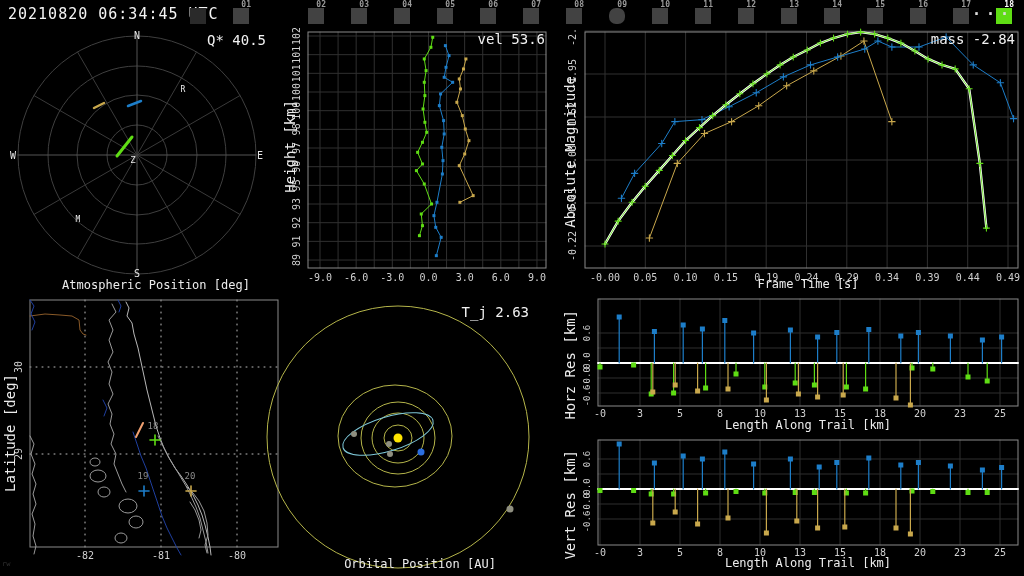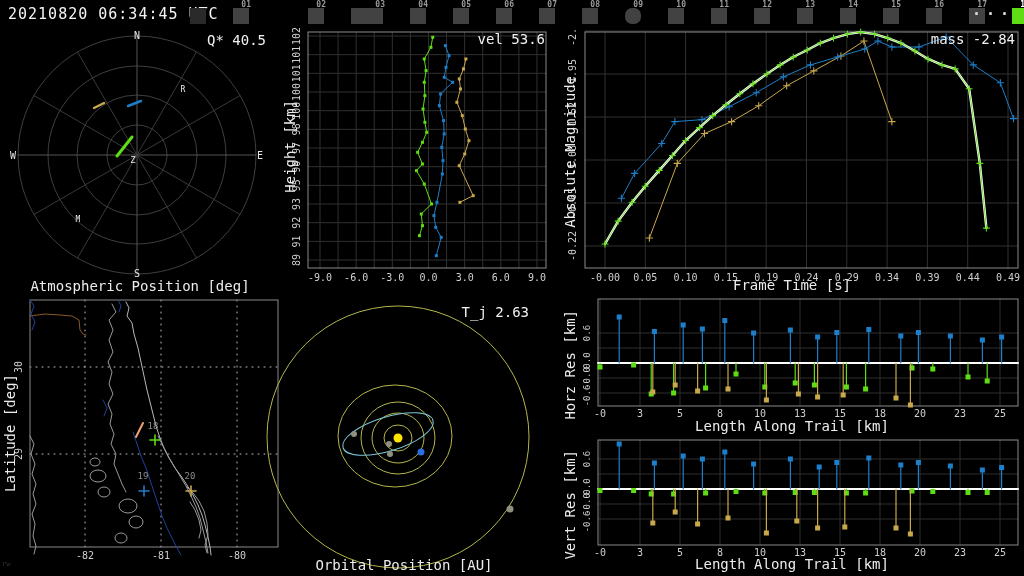--- a/index.html
+++ b/index.html
@@ -1,21 +1,21 @@
 <!DOCTYPE html>
 <html><head>
 <meta charset="utf-8">
 <style>
   html,body{margin:0;padding:0;background:#000;}
   #app{position:relative;width:1024px;height:576px;background:#000;overflow:hidden;
        font-family:"DejaVu Sans Mono",monospace;color:#e8e8e8;}
   .panel{position:absolute;}
   .panel svg{position:absolute;left:0;top:0;}
   .stat{position:absolute;font-size:14px;color:#f2f2f2;white-space:pre;}
-  .xlabel{position:absolute;left:0;width:100%;text-align:center;font-size:14px;color:#ececec;}
+  .xlabel{position:absolute;left:0;width:100%;text-align:center;font-size:12px;color:#ececec;padding-left:16px;}
   .ylabel{position:absolute;writing-mode:vertical-rl;transform:rotate(180deg);
           font-size:14px;color:#ececec;}
   #topbar{position:absolute;left:0;top:0;width:1024px;height:28px;background:#000;}
   #timestamp{position:absolute;left:8px;top:5px;font-size:15px;letter-spacing:1px;color:#f5f5f5;}
   #tabs{position:absolute;left:190px;top:8px;display:flex;gap:23px;}
   .tab{position:relative;width:16px;height:16px;margin-right:4px;flex:0 0 auto;}
   .tab .num{position:absolute;top:-7px;right:-2px;font-size:8px;font-weight:bold;line-height:8px;}
   #menu-dots{position:absolute;right:10px;top:1px;font-size:15px;font-weight:bold;
              letter-spacing:5px;color:#dcdcdc;cursor:default;}
   #watermark{position:absolute;left:2px;top:560px;font-size:7px;color:#2e2e2e;}
@@ -28,21 +28,21 @@
   <div id="topbar">
     <div id="timestamp">20210820 06:34:45 UTC</div>
     <div id="tabs">
         <div class="tab" style="background: rgb(42, 42, 42);"></div>
         <div class="tab" style="background: rgb(66, 66, 66);">
           <span class="num" style="color: rgb(154, 154, 154);">01</span>
         </div>
         <div class="tab" style="background: rgb(66, 66, 66); margin-left: 32px;">
           <span class="num" style="color: rgb(154, 154, 154);">02</span>
         </div>
-        <div class="tab" style="background: rgb(66, 66, 66); padding-left: 16px;">
+        <div class="tab" style="background: rgb(66, 66, 66);">
           <span class="num" style="color: rgb(154, 154, 154);">03</span>
         </div>
         <div class="tab" style="background: rgb(66, 66, 66);">
           <span class="num" style="color: rgb(154, 154, 154);">04</span>
         </div>
         <div class="tab" style="background: rgb(66, 66, 66);">
           <span class="num" style="color: rgb(154, 154, 154);">05</span>
         </div>
         <div class="tab" style="background: rgb(66, 66, 66);">
           <span class="num" style="color: rgb(154, 154, 154);">06</span>

